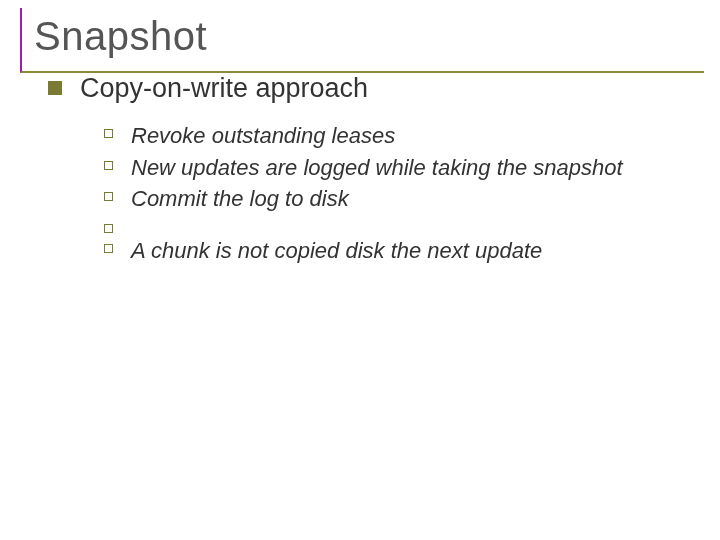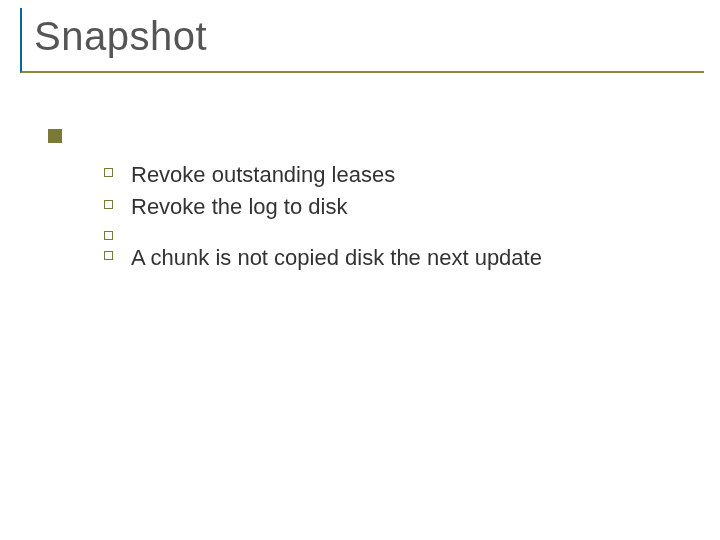--- a/index.html
+++ b/index.html
@@ -12,24 +12,23 @@
     color: #333;
   }
   .slide {
     box-sizing: border-box;
     width: 720px;
     height: 540px;
     padding: 8px 20px 20px 20px;
     position: relative;
   }
   .title-block {
-    border-left: 2px solid #0369a1;
+    border-left: 2px solid #a21caf;
     border-bottom: 2px solid #8a8a3a;
     padding: 6px 0 12px 12px;
-    margin-bottom: 48px;
     width: 670px;
   }
   .title {
     font-size: 40px;
     font-weight: normal;
     color: #555;
     letter-spacing: 0.5px;
   }
   .level1 {
     display: flex;
@@ -44,20 +43,21 @@
     margin-top: 8px;
     margin-right: 18px;
     flex: 0 0 auto;
   }
   .level1-text {
     font-size: 27px;
     color: #333;
   }
   .level2-list {
     margin-left: 84px;
+    font-style: italic;
   }
   .level2 {
     display: flex;
     align-items: flex-start;
     margin-bottom: 4px;
   }
   .bullet-outline {
     width: 9px;
     height: 9px;
     border: 1.5px solid #7a7a35;
@@ -76,30 +76,35 @@
 <body>
 
 <div class="slide">
 
   <div class="title-block">
     <div class="title">Snapshot</div>
   </div>
 
   <div class="level1">
     <div class="bullet-square"></div>
+    <div class="level1-text">Copy-on-write approach</div>
   </div>
 
   <div class="level2-list">
     <div class="level2">
       <div class="bullet-outline"></div>
       <div class="level2-text">Revoke outstanding leases</div>
     </div>
     <div class="level2">
       <div class="bullet-outline"></div>
-      <div class="level2-text">Revoke the log to disk</div>
+      <div class="level2-text">New updates are logged while taking the snapshot</div>
+    </div>
+    <div class="level2">
+      <div class="bullet-outline"></div>
+      <div class="level2-text">Commit the log to disk</div>
     </div>
     <div class="level2">
       <div class="bullet-outline"></div>
     </div>
     <div class="level2">
       <div class="bullet-outline"></div>
       <div class="level2-text">A chunk is not copied disk the next update</div>
     </div>
   </div>
 

